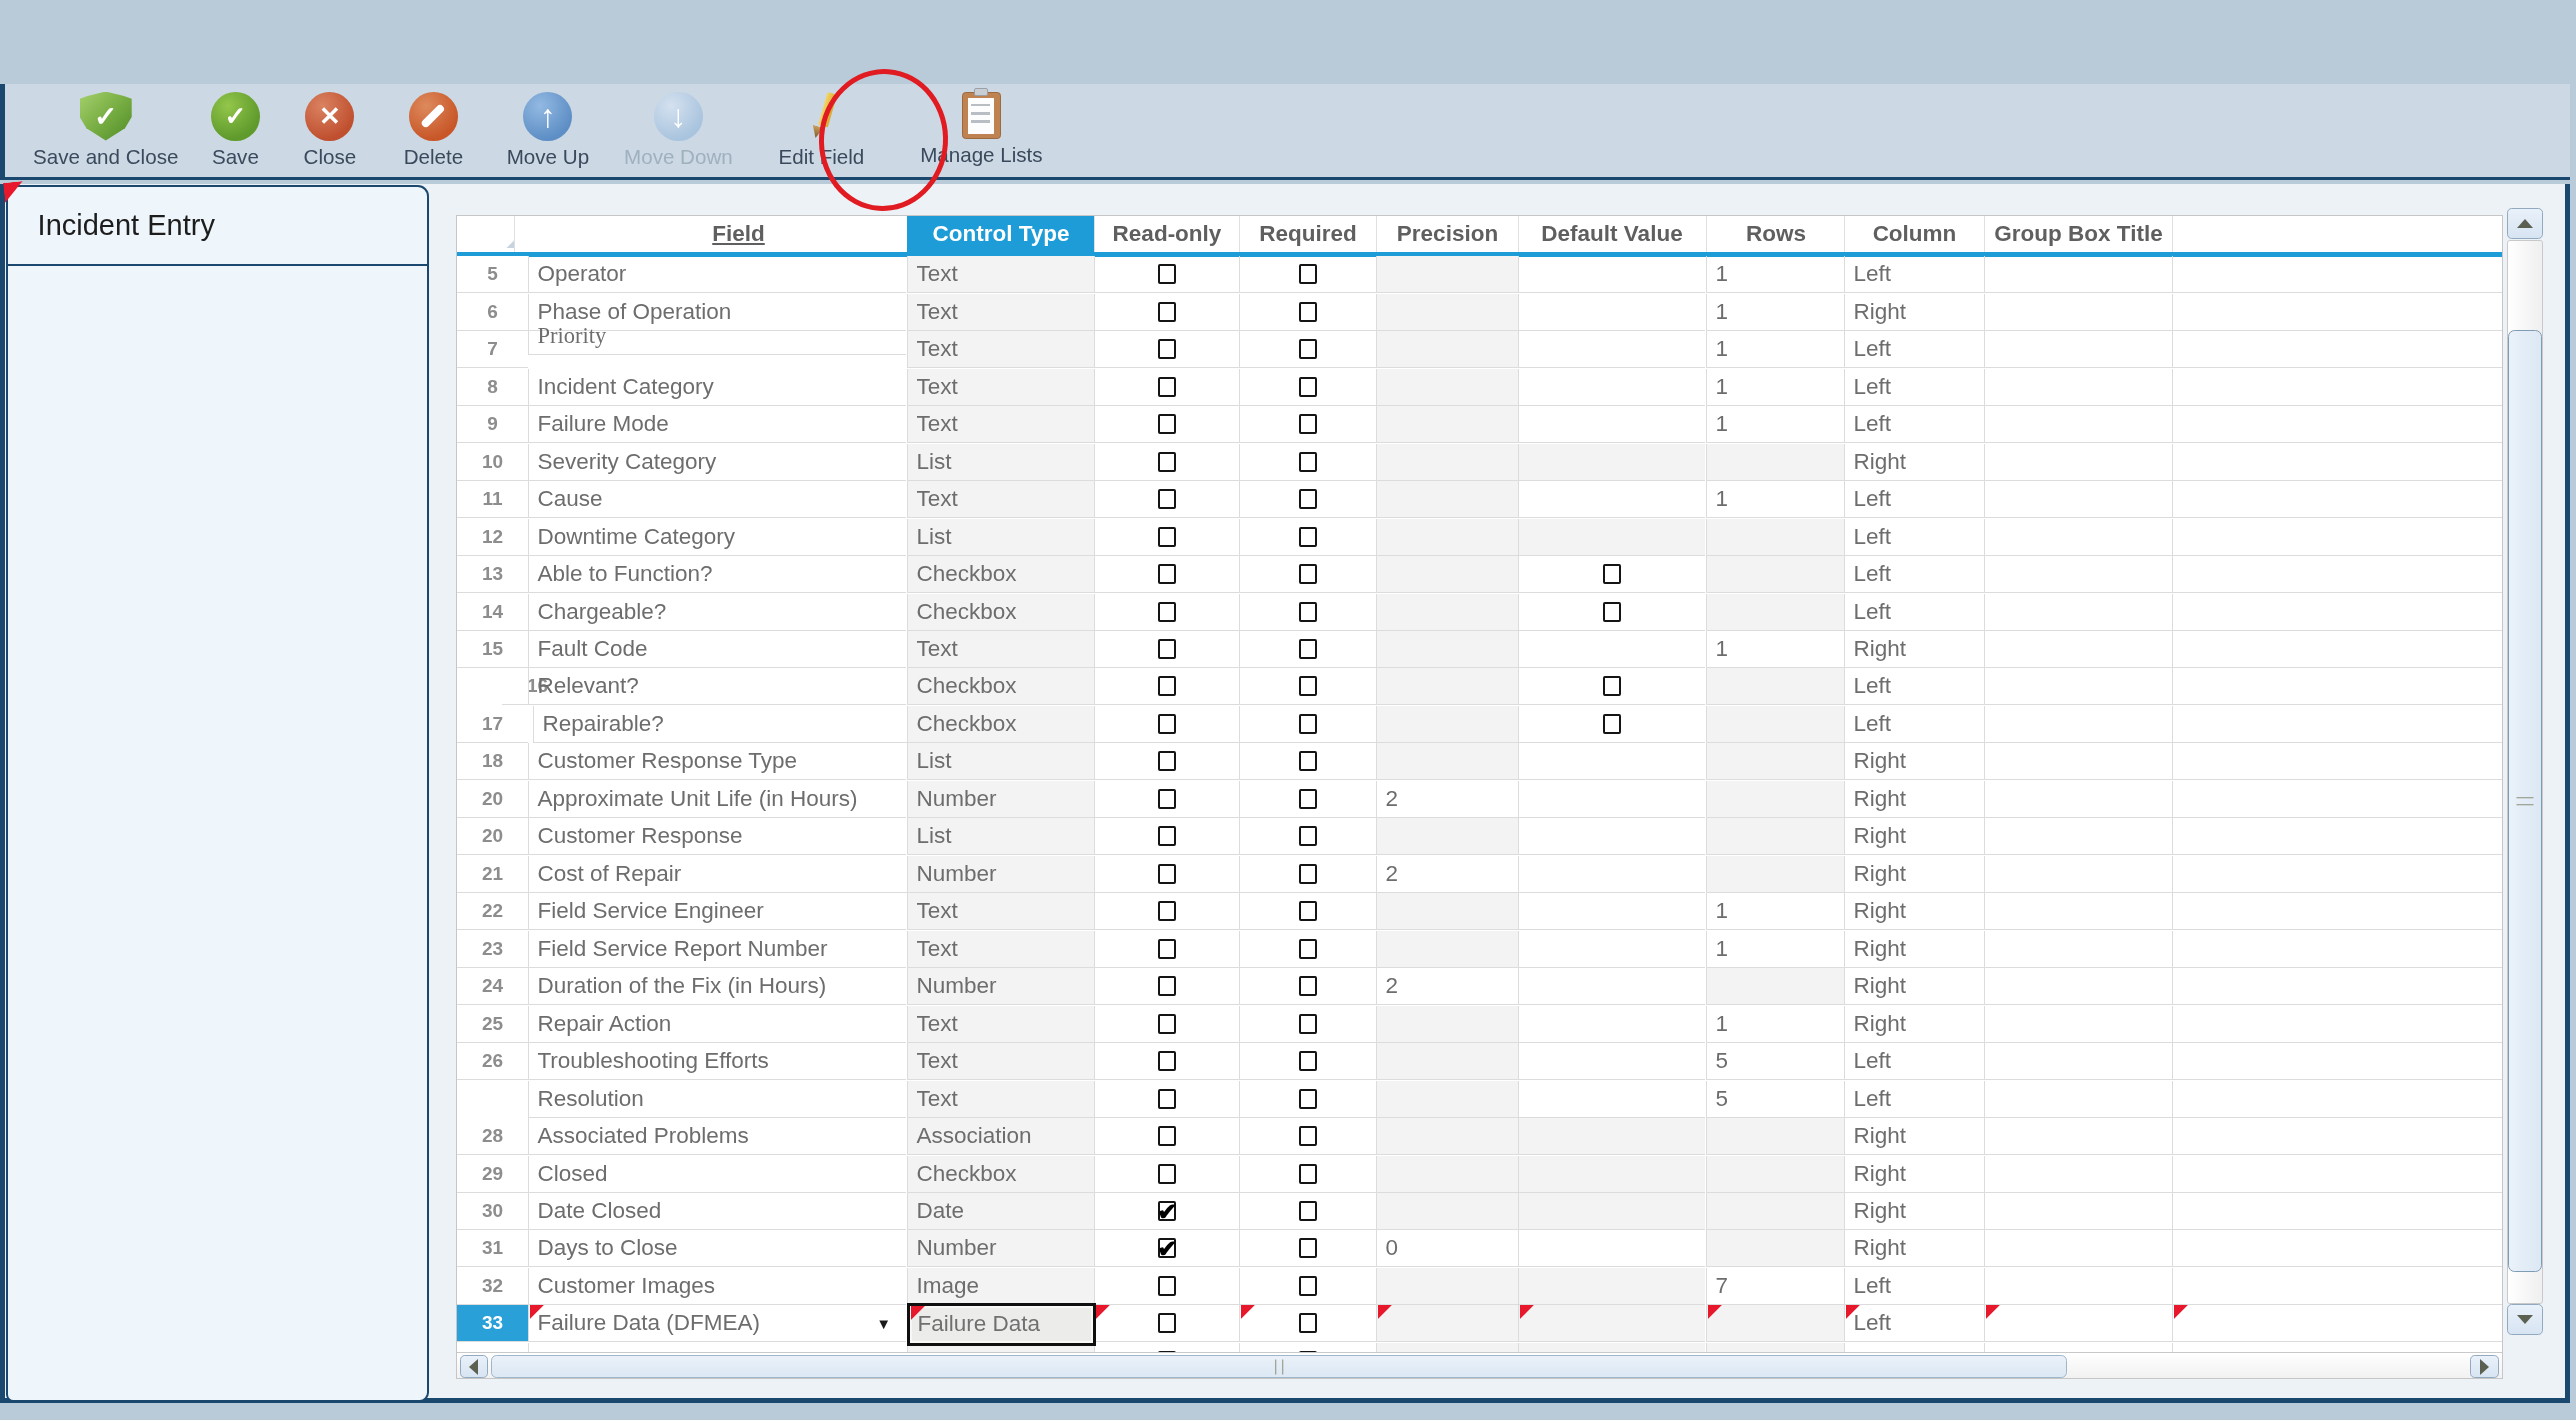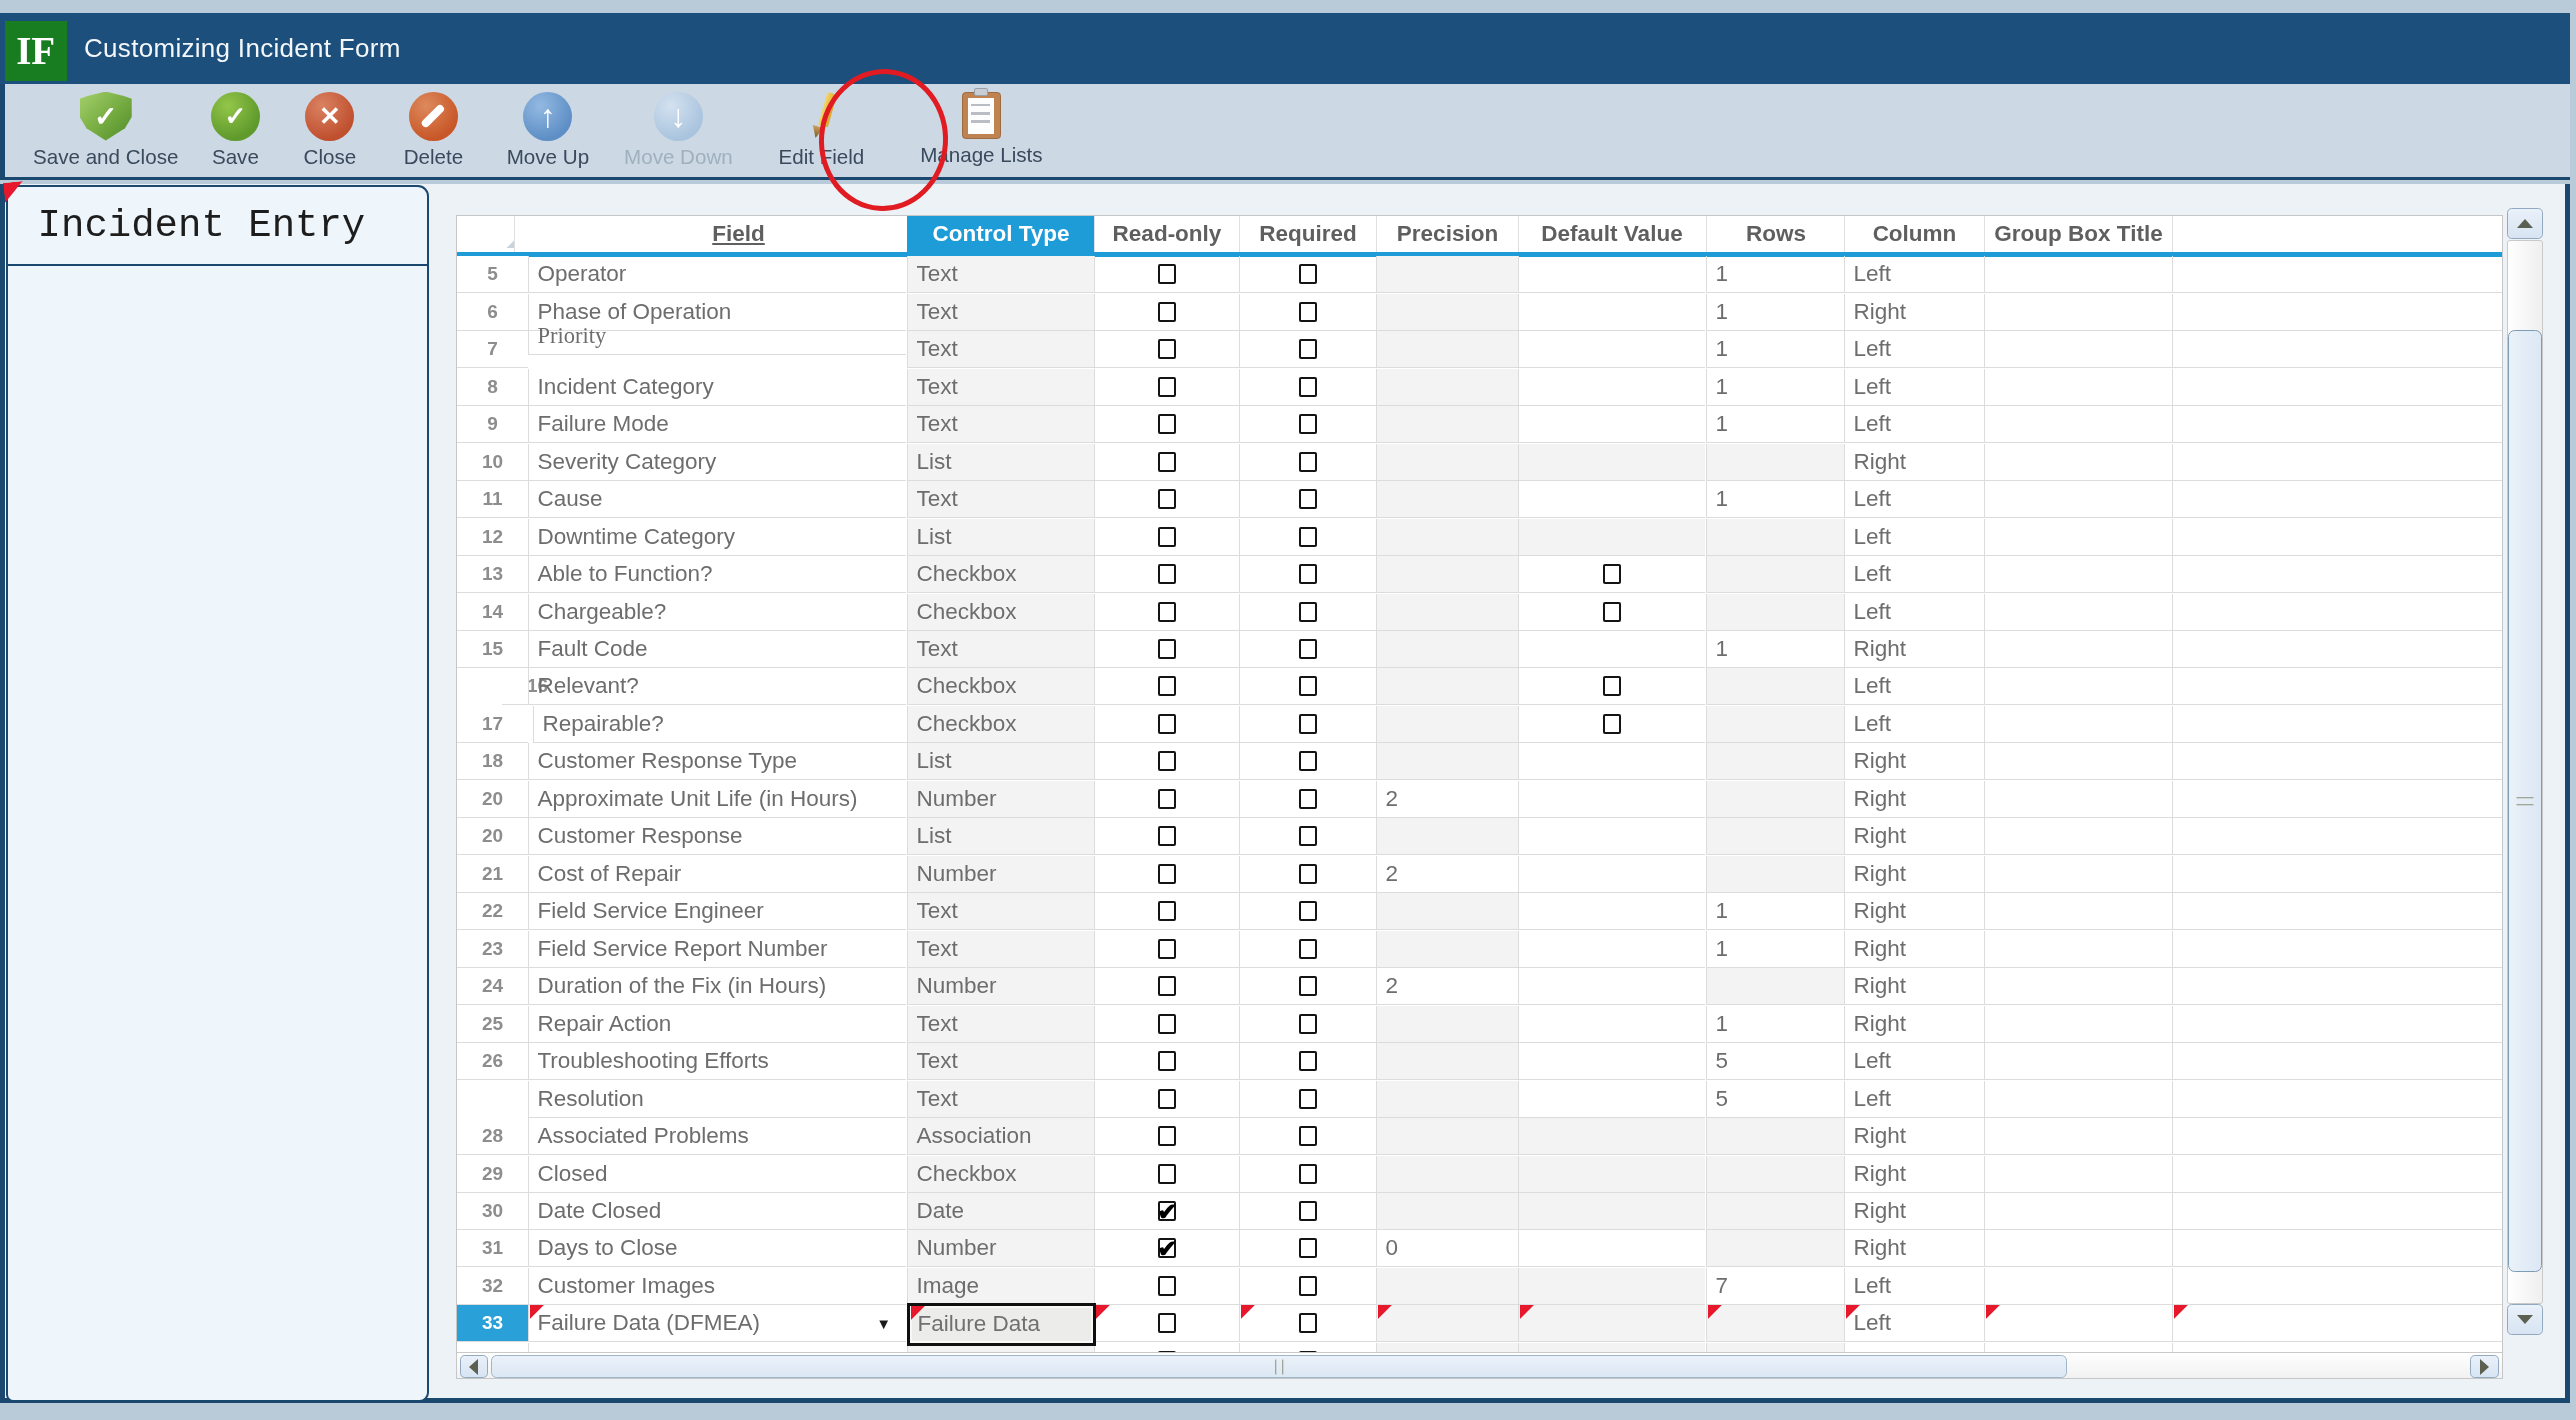--- a/index.html
+++ b/index.html
@@ -50,21 +50,21 @@
     background:#c9ced4; border:0.9px solid #9aa0a6; border-radius:1.9px; }
   .clipb .paper { position:absolute; left:4.7px; top:5.6px; width:26px; height:36px; background:#fdfdfd; }
   .clipb .paper i { display:block; height:2.8px; background:#b9bec5; margin:5.6px 3.7px 0; }
   #edit-ellipse { position:absolute; left:819px; top:69px; width:129px; height:142px;
     border:5.6px solid #e11b22; border-radius:50%; transform:rotate(4deg); z-index:60; pointer-events:none; }
 
   
   #panel { position:absolute; left:5.6px; top:185px; width:423px; height:1217px;
     background:#eef6fb; border:2.8px solid #1a486f; border-radius:2.8px 11.2px 9.4px 7.5px; }
   #panel-header { height:79px; border-bottom:2.8px solid #1a486f; border-radius:0 11.2px 0 0;
-    display:flex; align-items:center; padding-left:30px; font-size:39px; color:#1d1d1d;font-family:Liberation Mono, monospace; }
+    display:flex; align-items:center; padding-left:30px; font-size:29px; color:#1d1d1d; }
   .flag { position:absolute; width:14px; height:14px; background:#e8182c;
     clip-path:polygon(0 0,100% 0,0 100%); z-index:5; }
   #panel-flag { left:3.7px; top:182px; width:19.7px; height:19.7px; transform:rotate(-6deg); }
 
   
   #grid { position:absolute; left:456px; top:215px; width:2047px; height:1164px;
     background:#fff; border:0.9px solid #c6c6c6; overflow:hidden; }
   .hcell { position:absolute; top:0; height:36px; background:#fff; border-left:0.9px solid #e0e0e0;
     font-weight:bold; font-size:22.5px; color:#5f5f5f; display:flex; align-items:center;
     justify-content:center; white-space:nowrap; }
@@ -109,24 +109,20 @@
   #hthumb { position:absolute; left:34px; top:1.9px; width:1576px; height:23.4px;
     background:linear-gradient(#eaf1f9,#dce8f4); border:1.9px solid #9fb6ca; border-radius:5.6px; }
   .hgrip { position:absolute; left:50%; top:50%; transform:translate(-50%,-50%); width:7.5px; height:15px;
     border-left:1.9px solid #8a8e7a; border-right:1.9px solid #8a8e7a; }
 </style>
 </head>
 <body>
 
 <div id="stage">
   <div id="body-bg"></div>
-  <div id="titlebar">
-    <div id="logo">IF</div>
-    <div id="title">Customizing Incident Form</div>
-  </div>
   <div id="toolbar">
       <div class="tbtn" style="min-width: 141px;">
         <div>
           <div class="shield">✓</div>
         </div>
         <div class="lbl">Save and Close</div>
       </div>
       <div class="tbtn" style="min-width: 66px;">
         <div>
           <div class="circ c-green">✓</div>

